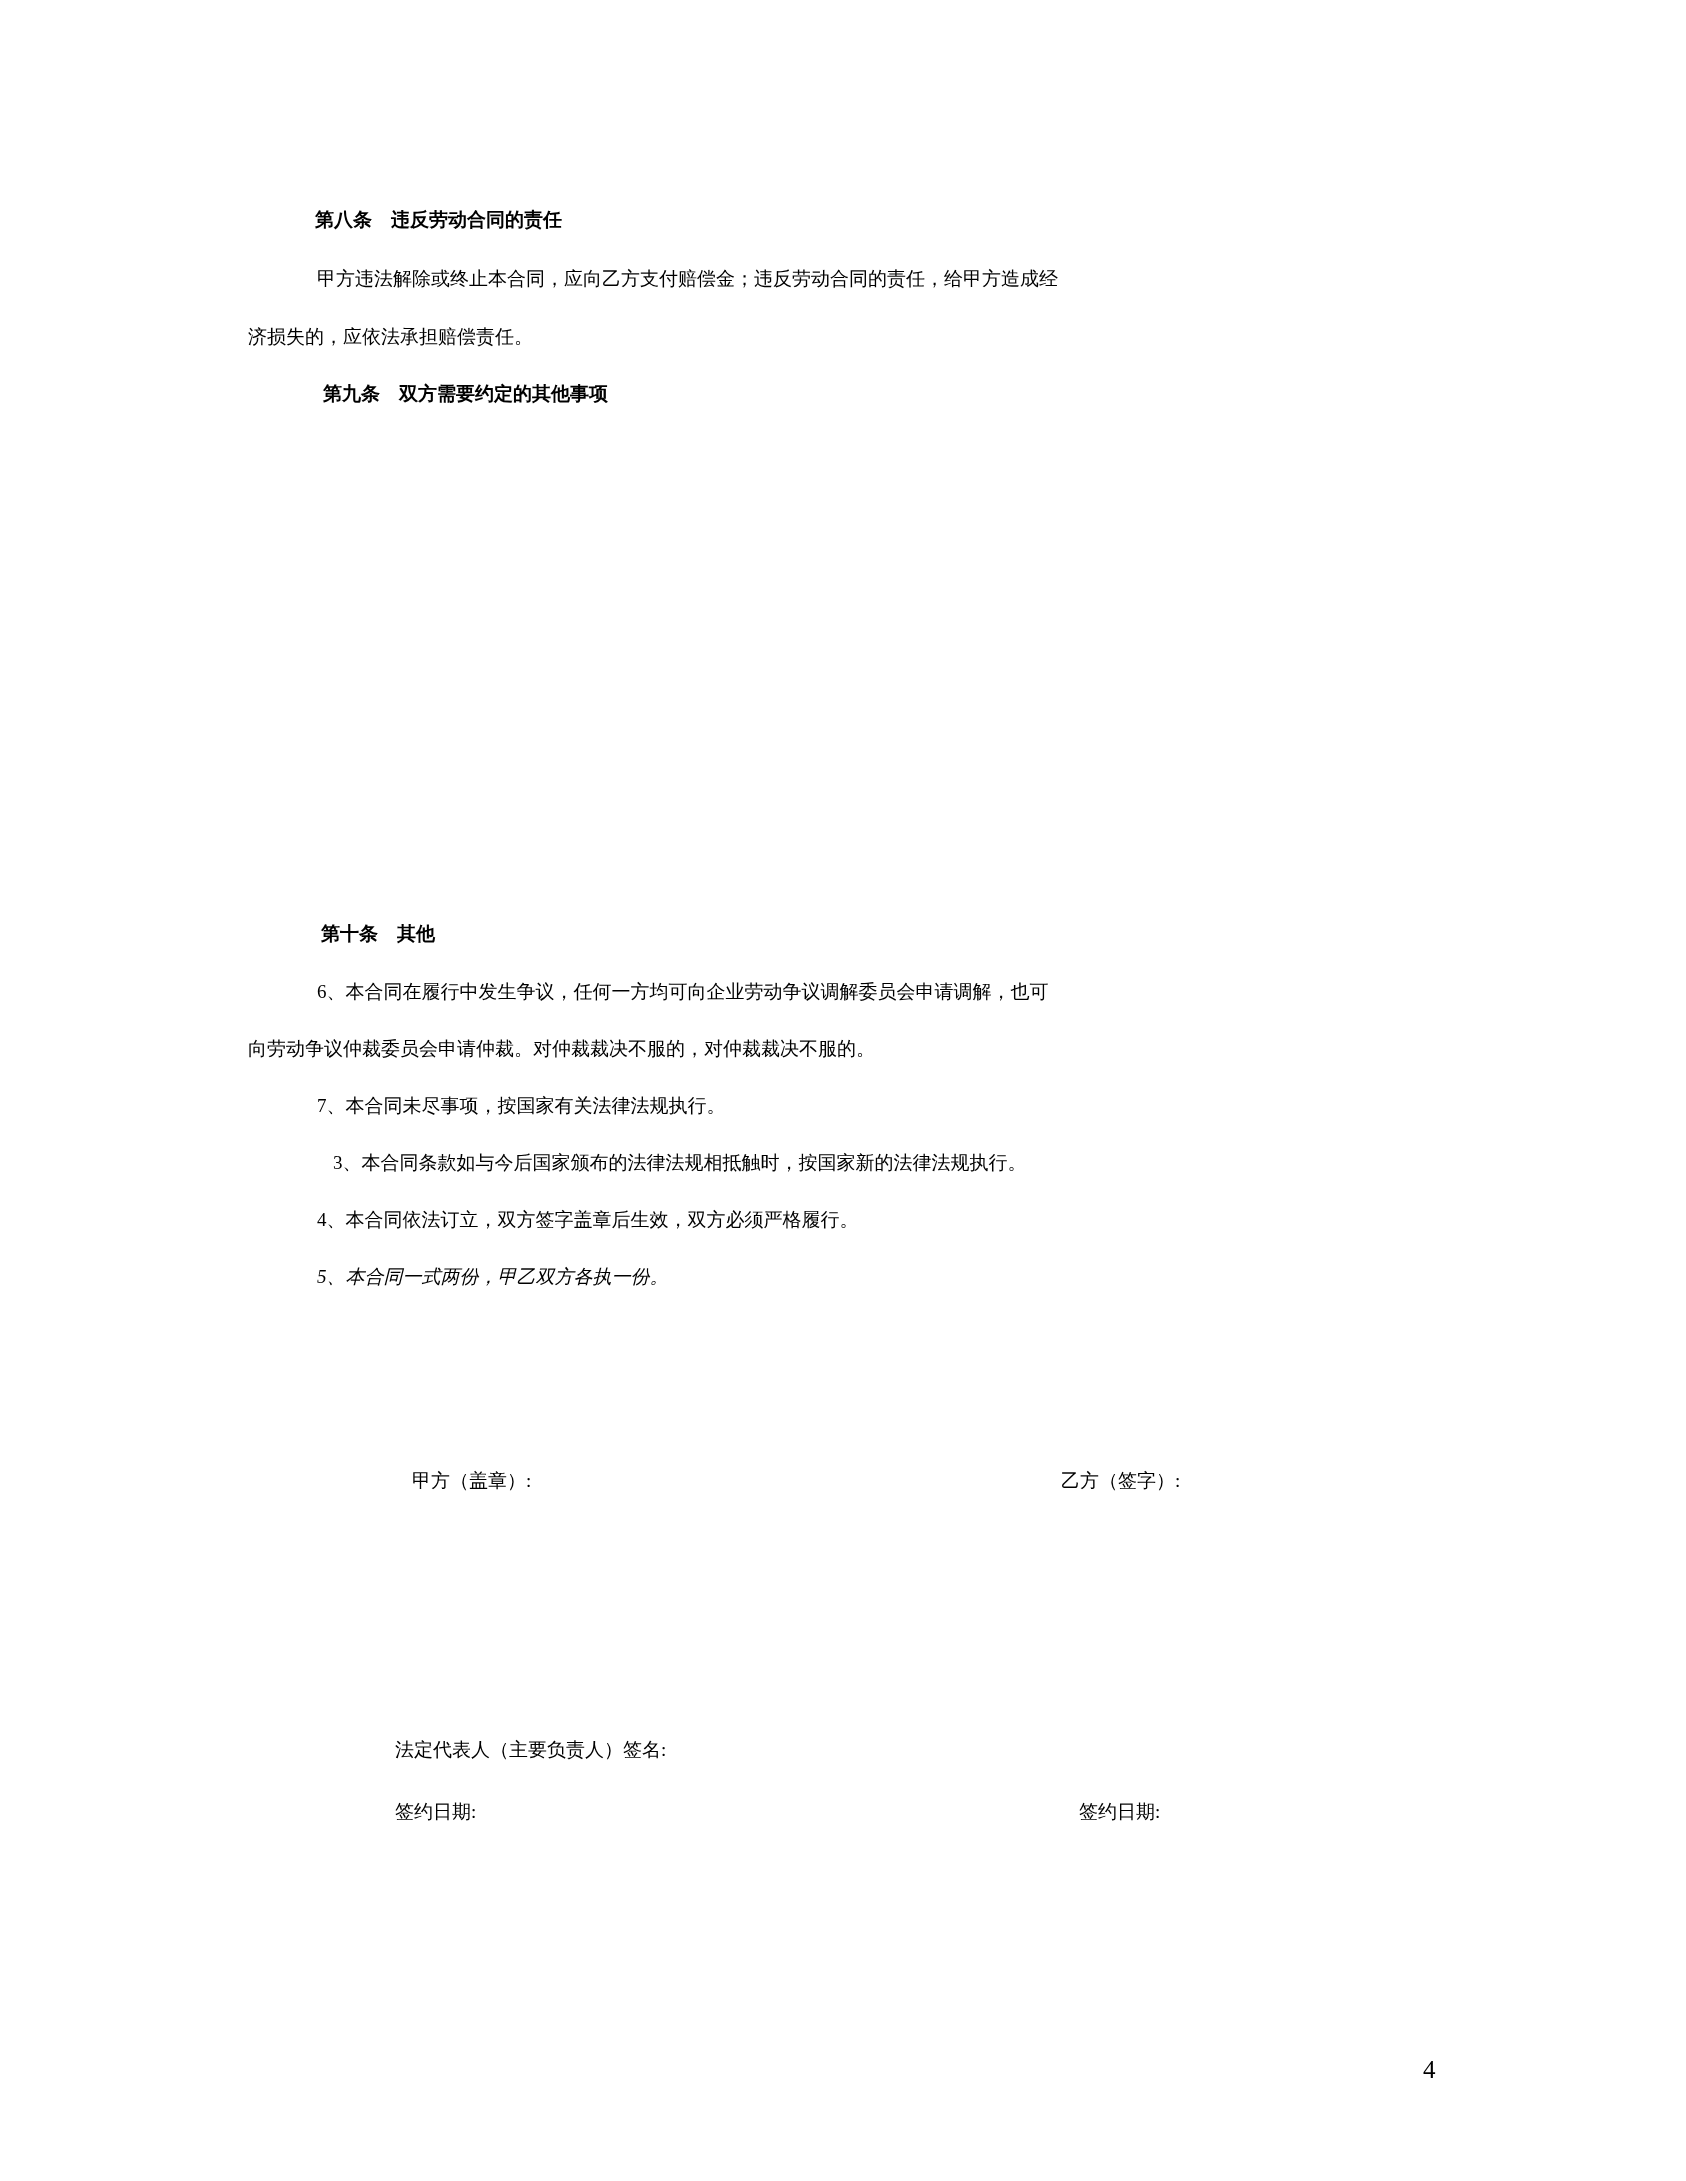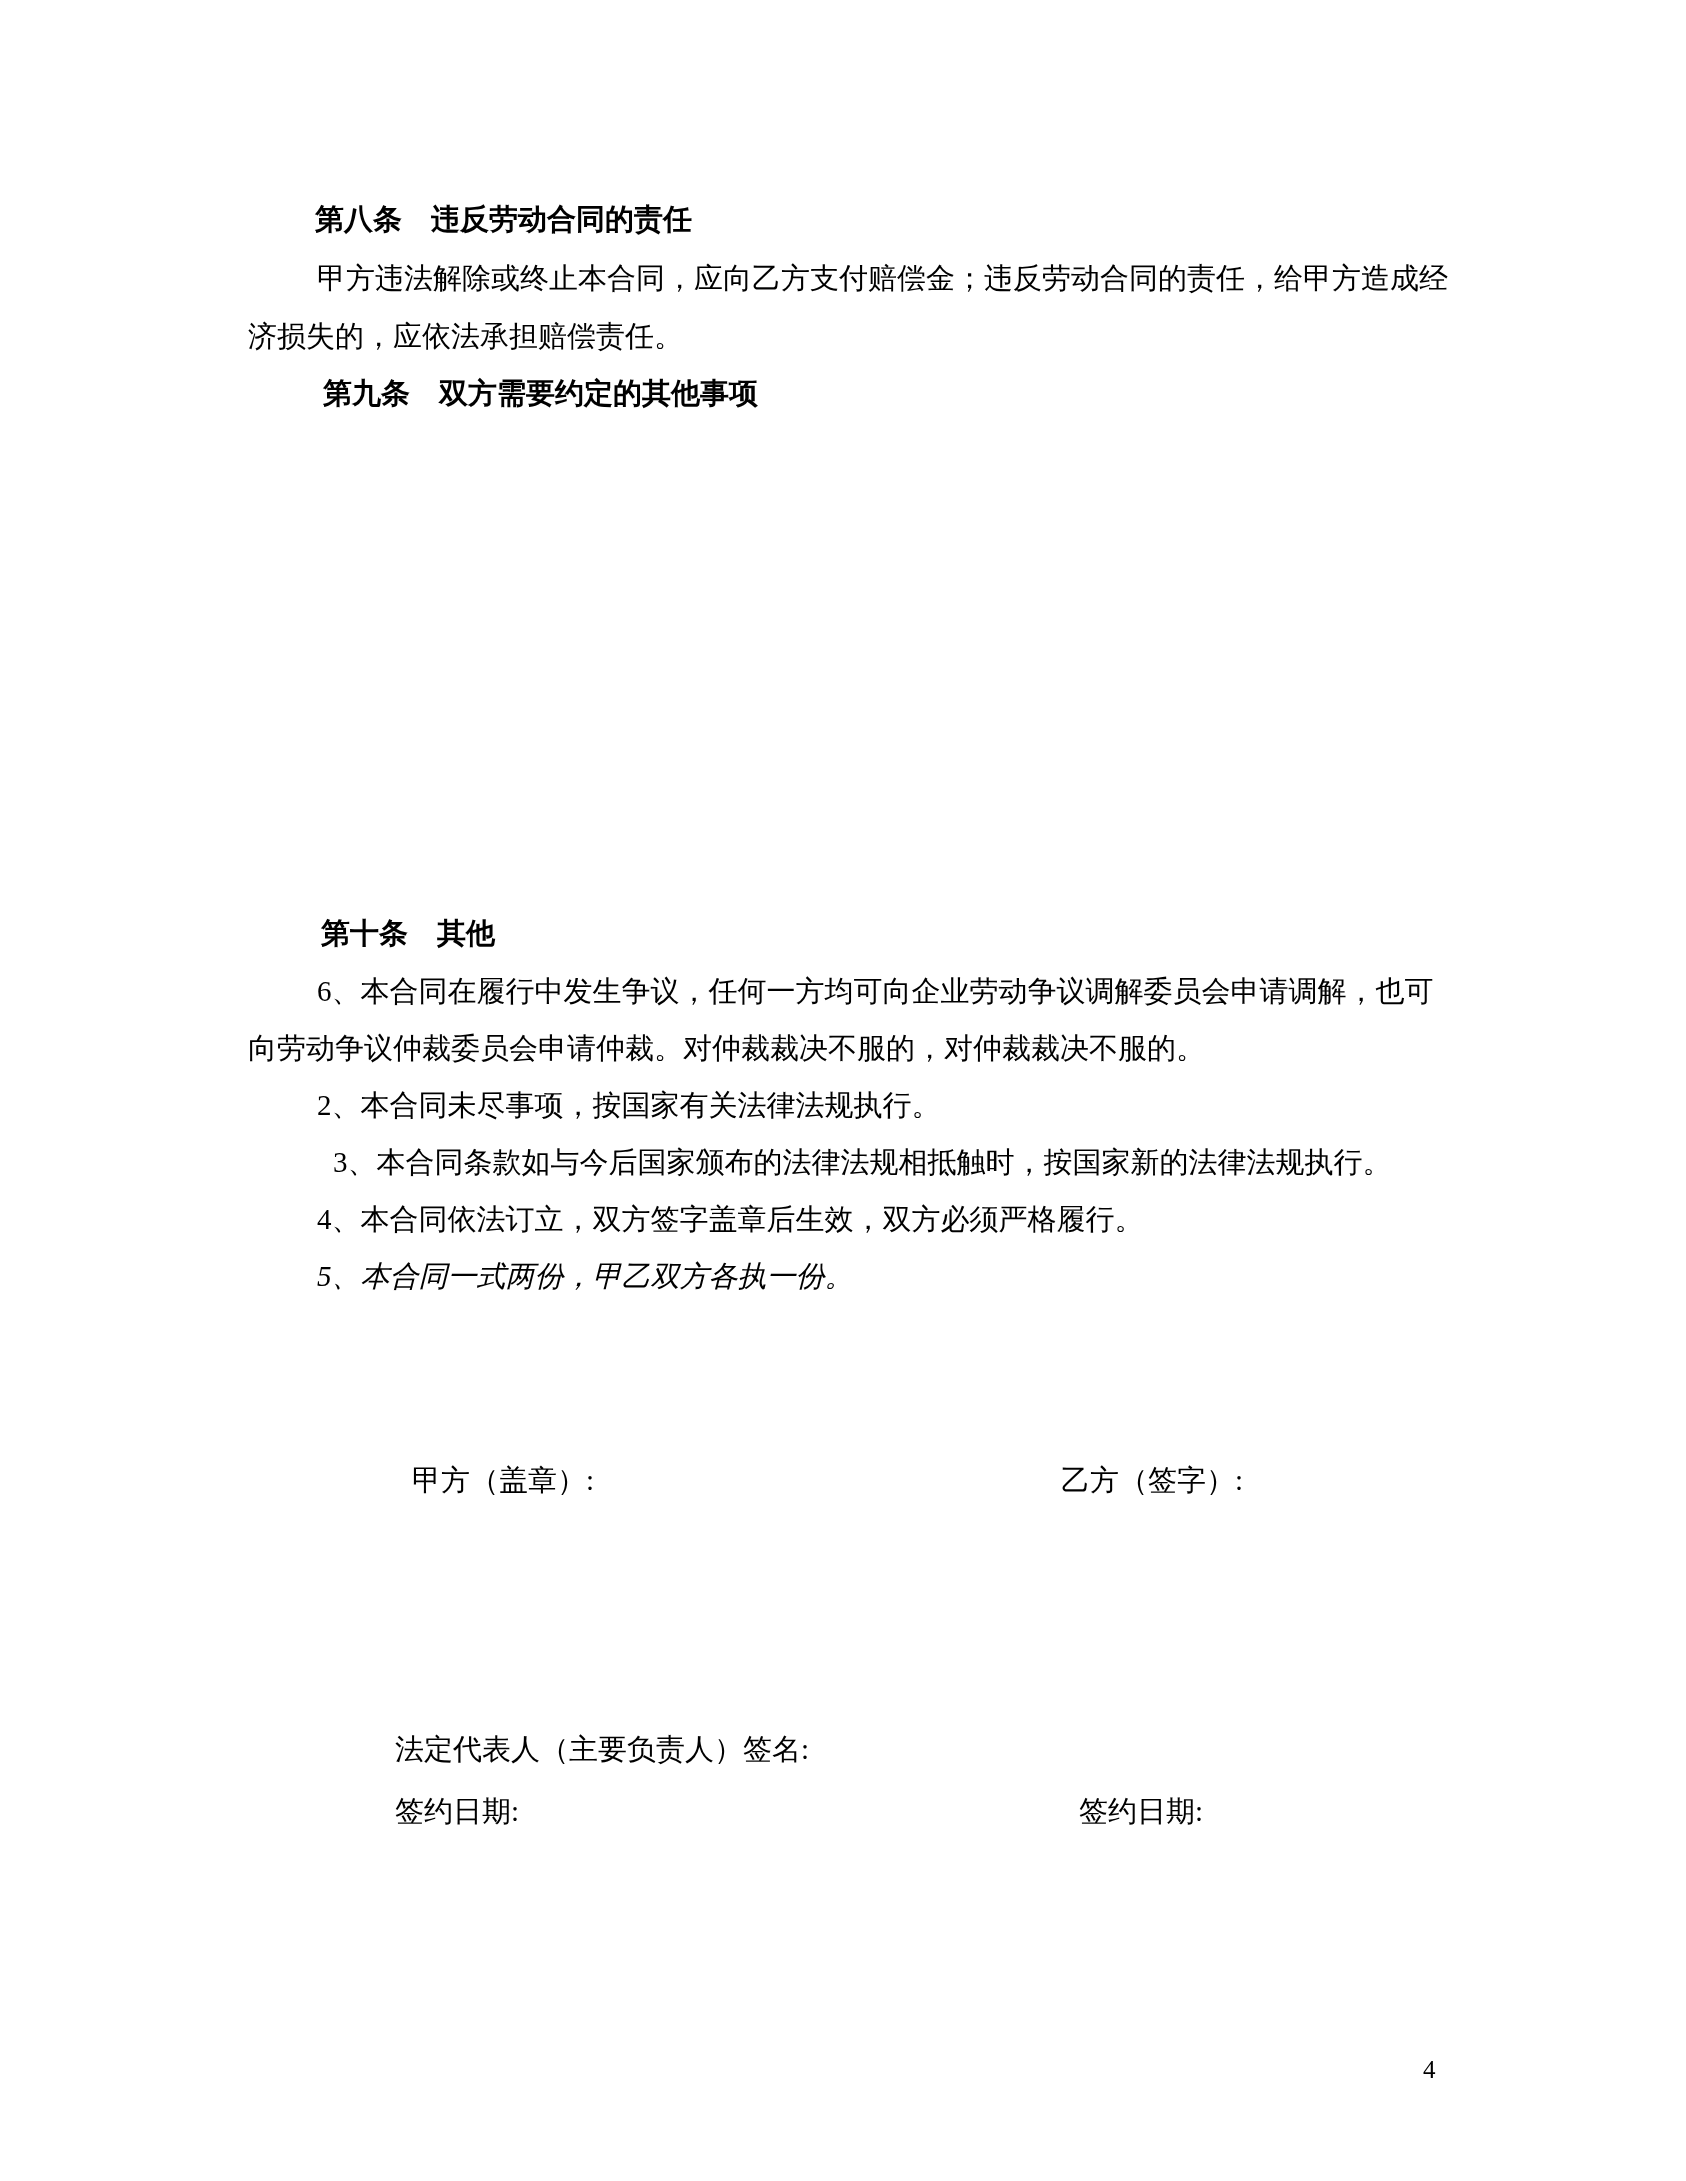--- a/index.html
+++ b/index.html
@@ -10,21 +10,21 @@
     width: 1686px;
     height: 2182px;
     background: #ffffff;
     position: relative;
     overflow: hidden;
     font-family: "Liberation Serif", "DejaVu Serif", serif;
     color: #000000;
   }
   .line {
     position: absolute;
-    font-size: 29px;
+    font-size: 19px;
     line-height: 37px;
     white-space: nowrap;
     letter-spacing: 0;
   }
   .heading {
     font-family: "Liberation Sans", "DejaVu Sans", sans-serif;
     font-weight: bold;
   }
   .pagenum {
     position: absolute;
@@ -37,21 +37,21 @@
 
 <div class="line heading" style="left:315px; top:201px;">第八条　违反劳动合同的责任</div>
 <div class="line" style="left:317px; top:260px;">甲方违法解除或终止本合同，应向乙方支付赔偿金；违反劳动合同的责任，给甲方造成经</div>
 <div class="line" style="left:248px; top:318px;">济损失的，应依法承担赔偿责任。</div>
 
 <div class="line heading" style="left:315px; top:375px;margin-left:8px;">第九条　双方需要约定的其他事项</div>
 
 <div class="line heading" style="left:321px; top:915px;">第十条　其他</div>
 <div class="line" style="left:317px; top:973px;">6、本合同在履行中发生争议，任何一方均可向企业劳动争议调解委员会申请调解，也可</div>
 <div class="line" style="left:248px; top:1030px;">向劳动争议仲裁委员会申请仲裁。对仲裁裁决不服的，对仲裁裁决不服的。</div>
-<div class="line" style="left:317px; top:1087px;">2、本合同未尽事项，按国家有关法律法规执行。</div>
+<div class="line" style="left:317px; top:1087px;">7、本合同未尽事项，按国家有关法律法规执行。</div>
 <div class="line" style="left:317px; top:1144px;margin-left:16px;">3、本合同条款如与今后国家颁布的法律法规相抵触时，按国家新的法律法规执行。</div>
 <div class="line" style="left:317px; top:1201px;">4、本合同依法订立，双方签字盖章后生效，双方必须严格履行。</div>
 <div class="line" style="left:317px; top:1258px;font-style:italic;">5、本合同一式两份，甲乙双方各执一份。</div>
 
 <div class="line" style="left:412px; top:1462px;">甲方（盖章）:</div>
 <div class="line" style="left:1061px; top:1462px;">乙方（签字）:</div>
 <div class="line" style="left:395px; top:1731px;">法定代表人（主要负责人）签名:</div>
 <div class="line" style="left:395px; top:1793px;">签约日期:</div>
 <div class="line" style="left:1079px; top:1793px;">签约日期:</div>
 

